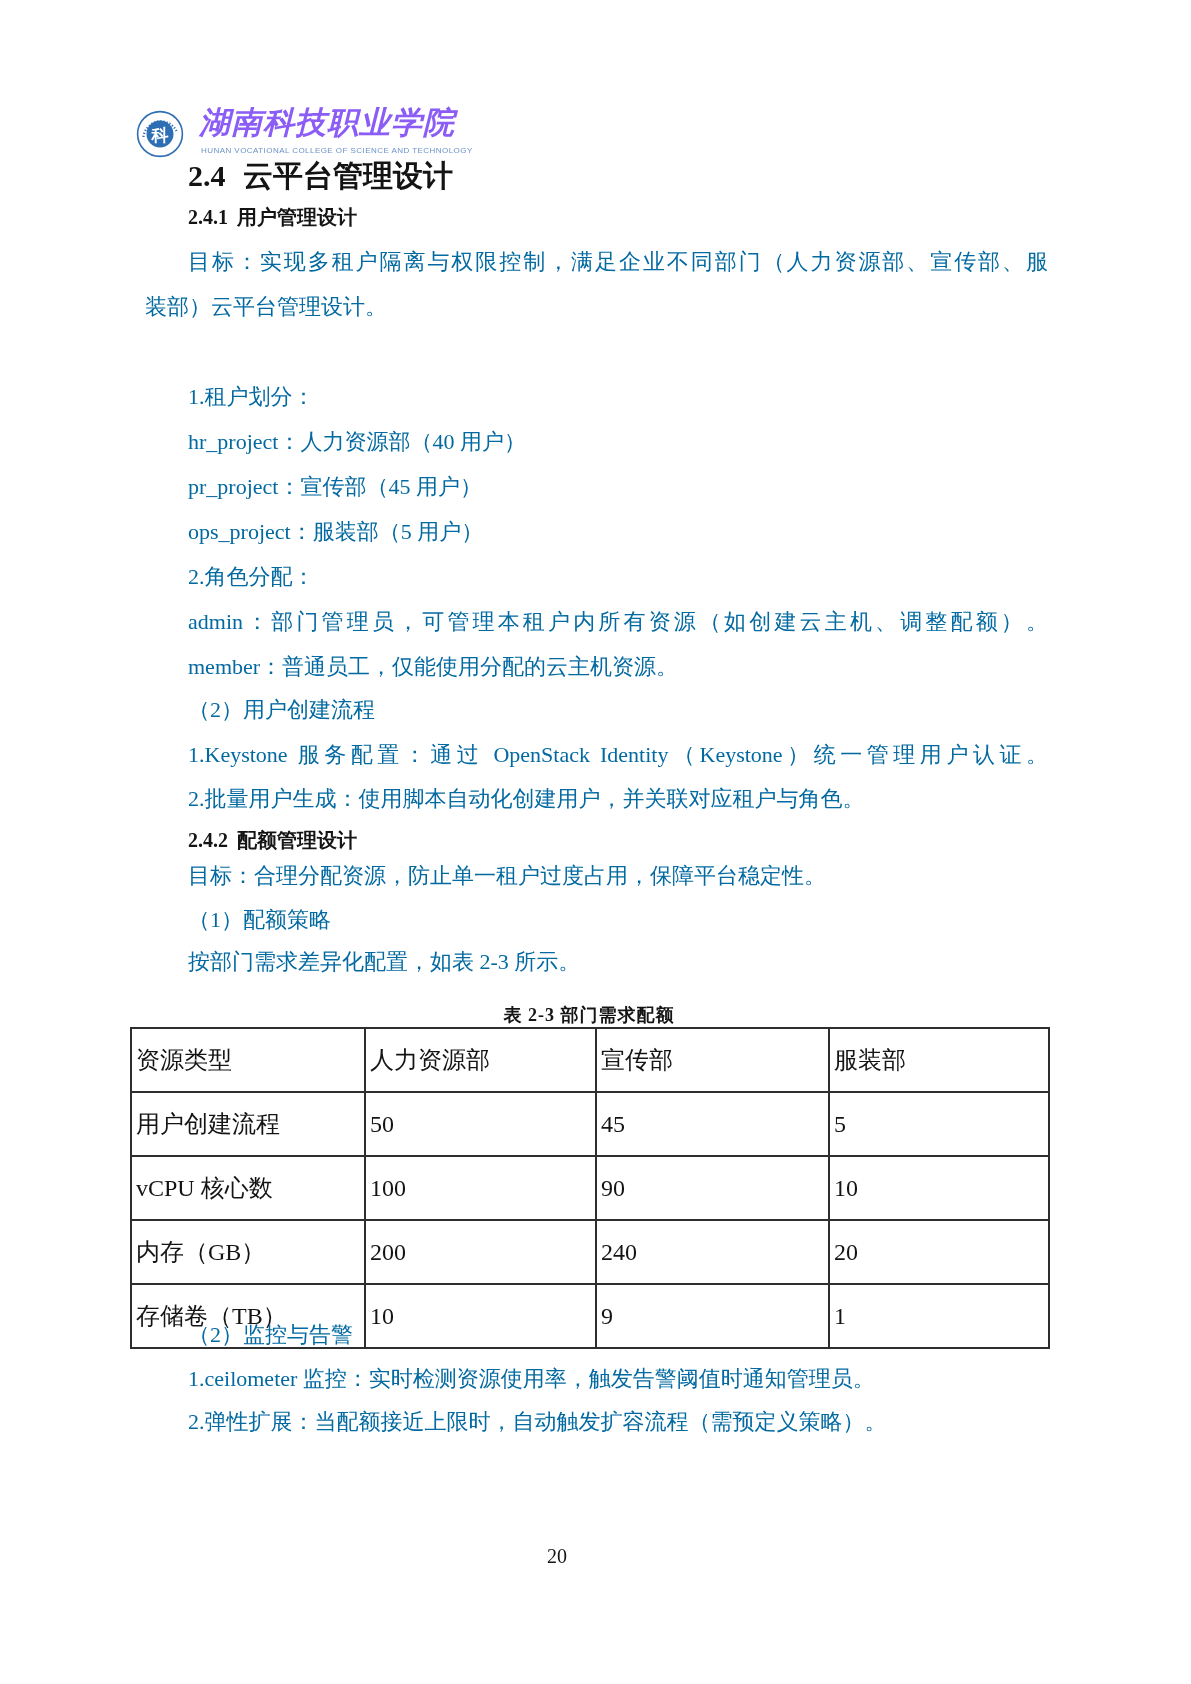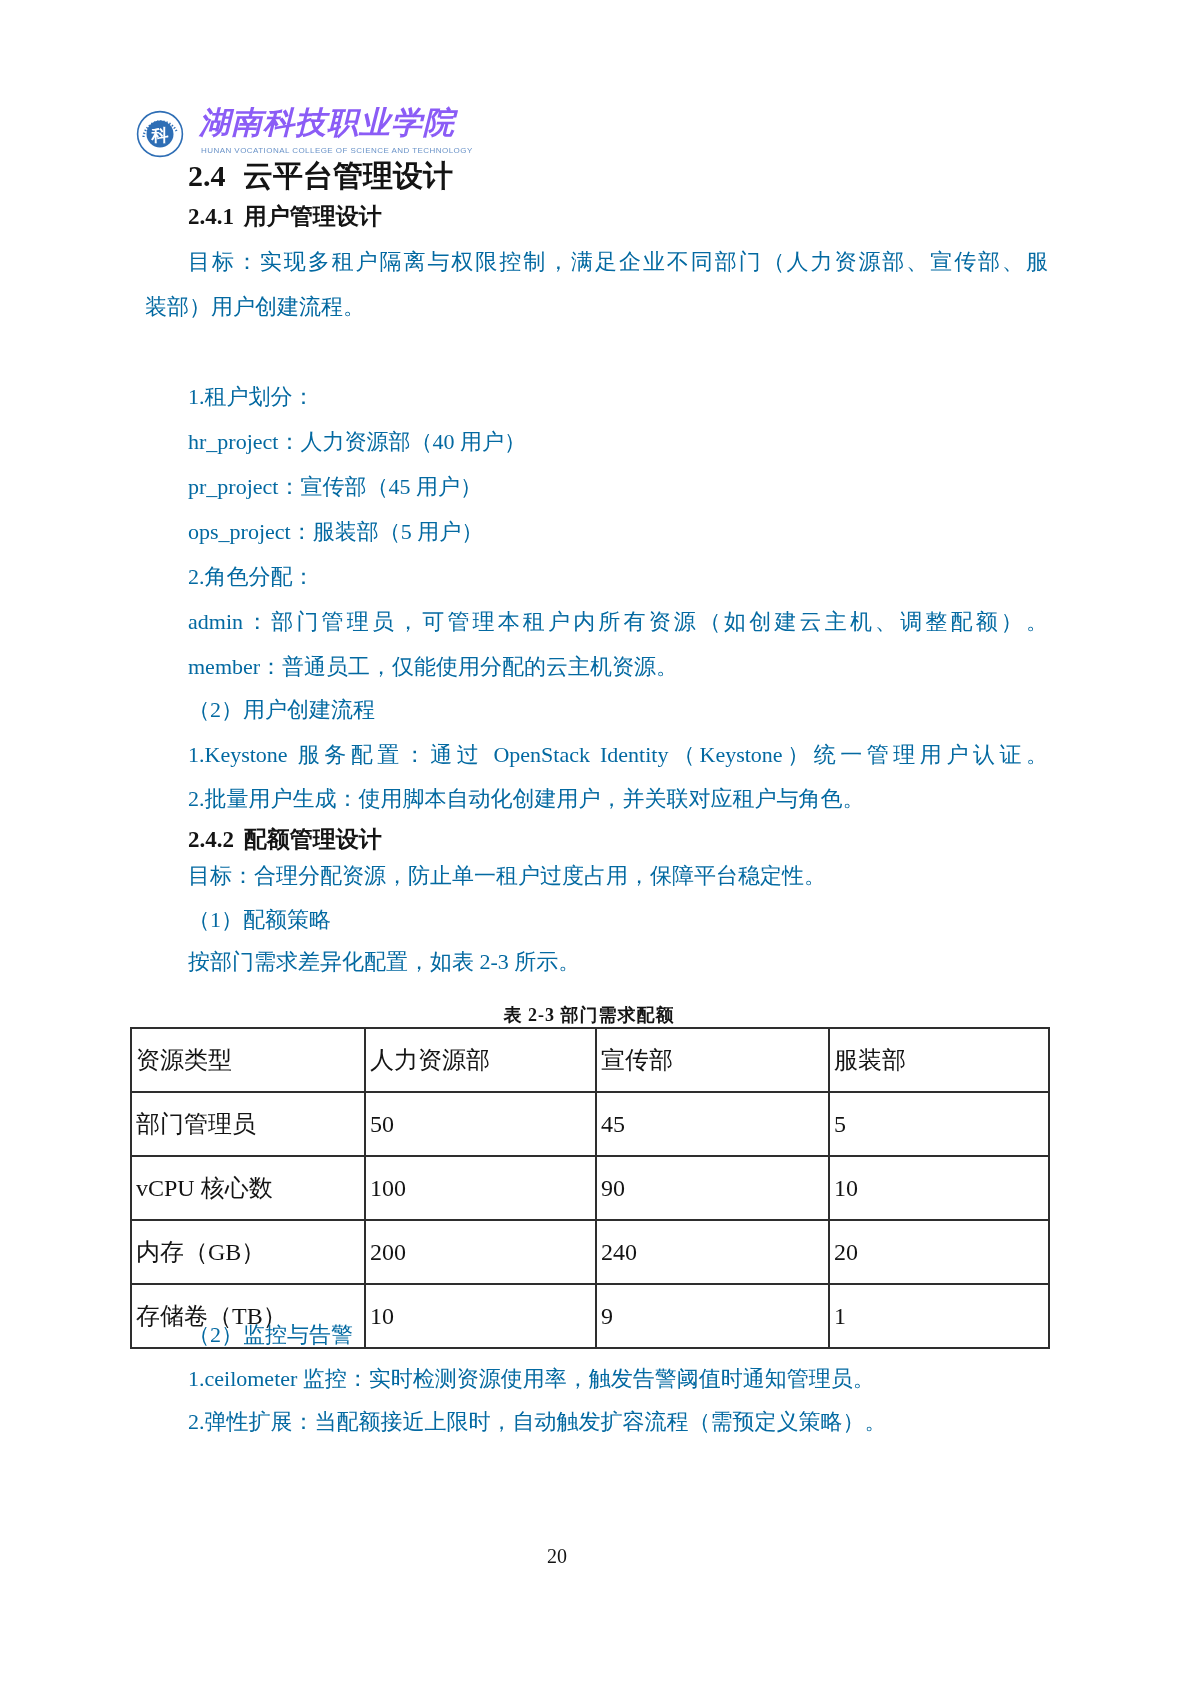--- a/index.html
+++ b/index.html
@@ -21,21 +21,21 @@
     font-family:"Liberation Sans","DejaVu Sans",sans-serif;
     font-size:8px; letter-spacing:0.45px; color:#6a93c8; white-space:pre;
   }
 
   
   .h1 {
     position:absolute; left:188px; font-size:30px; line-height:34px;
     font-weight:bold; word-spacing:10px; white-space:pre;
   }
   .h2 {
-    position:absolute; left:188px; font-size:23px; line-height:28px;
+    position:absolute; left:188px; font-size:20px; line-height:28px;
     font-weight:bold; word-spacing:4px; white-space:pre;
   }
 
   
   .line {
     position:absolute; left:145px; font-size:22px; line-height:27px;
     white-space:pre; color:#0369a1;
   }
   .ind  { left:188px; }
   .just {
@@ -74,21 +74,21 @@
     <circle cx="24" cy="24" r="13.5" fill="#2e6eb5"></circle>
     <text x="24" y="30.5" text-anchor="middle" font-size="17" font-weight="bold" fill="#ffffff" font-family="'Liberation Serif','DejaVu Serif',serif">科</text>
   </svg>
   <div class="zh-name">湖南科技职业学院</div>
   <div class="en-name">HUNAN VOCATIONAL COLLEGE OF SCIENCE AND TECHNOLOGY</div>
 
   <div class="h1" style="top:159px">2.4 云平台管理设计</div>
   <div class="h2" style="top:203px">2.4.1 用户管理设计</div>
 
   <div class="line ind just" style="top:248px">目标：实现多租户隔离与权限控制，满足企业不同部门（人力资源部、宣传部、服</div>
-  <div class="line" style="top:293px">装部）用户创建流程。</div>
+  <div class="line" style="top:293px">装部）云平台管理设计。</div>
   <div class="line ind" style="top:383px">1.租户划分：</div>
   <div class="line ind" style="top:428px">hr_project：人力资源部（40 用户）</div>
   <div class="line ind" style="top:473px">pr_project：宣传部（45 用户）</div>
   <div class="line ind" style="top:518px">ops_project：服装部（5 用户）</div>
   <div class="line ind" style="top:563px">2.角色分配：</div>
   <div class="line ind just" style="top:608px">admin：部门管理员，可管理本租户内所有资源（如创建云主机、调整配额）。</div>
   <div class="line ind" style="top:653px">member：普通员工，仅能使用分配的云主机资源。</div>
   <div class="line ind" style="top:696px">（2）用户创建流程</div>
   <div class="line ind just" style="top:741px">1.Keystone 服务配置：通过 OpenStack Identity（Keystone）统一管理用户认证。</div>
   <div class="line ind" style="top:785px">2.批量用户生成：使用脚本自动化创建用户，并关联对应租户与角色。</div>
@@ -107,21 +107,21 @@
         <col style="width:220px">
     </colgroup>
     <tbody>
         <tr>
       <td>资源类型</td>
       <td>人力资源部</td>
       <td>宣传部</td>
       <td>服装部</td>
     </tr>
     <tr>
-      <td>部门管理员</td>
+      <td>用户创建流程</td>
       <td>50</td>
       <td>45</td>
       <td>5</td>
     </tr>
     <tr>
       <td>vCPU 核心数</td>
       <td>100</td>
       <td>90</td>
       <td>10</td>
     </tr>

